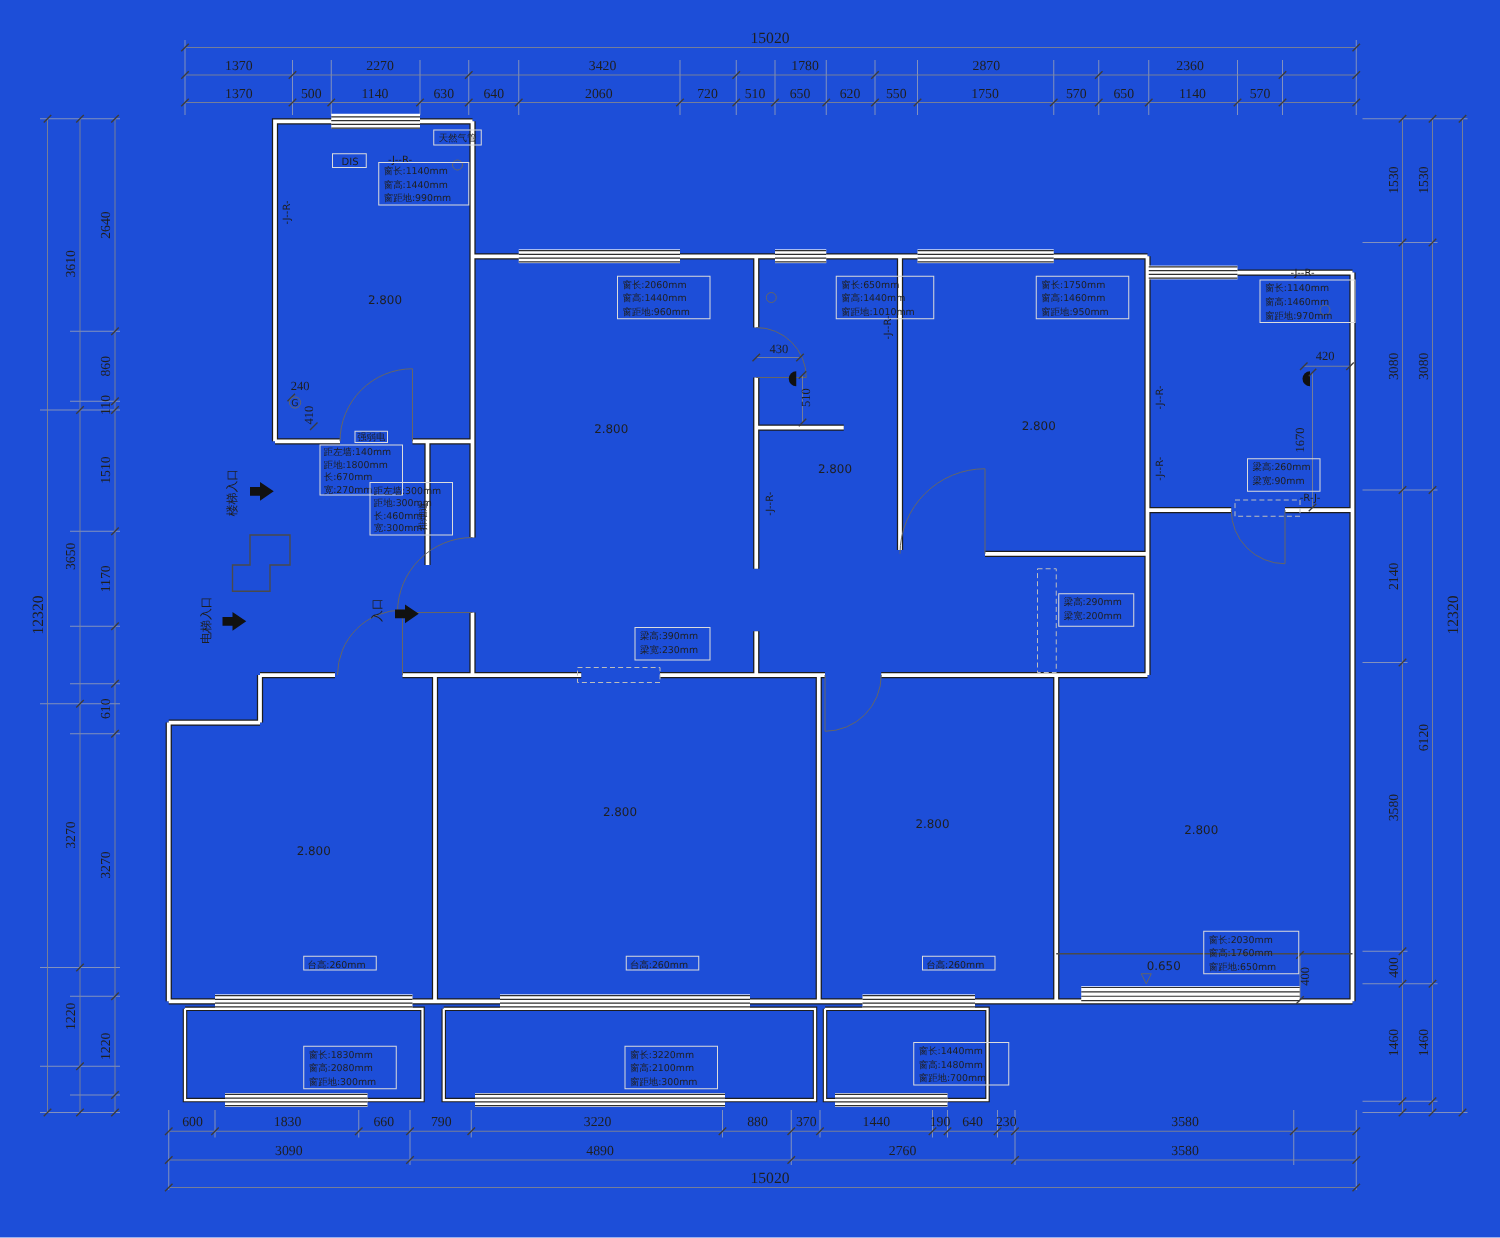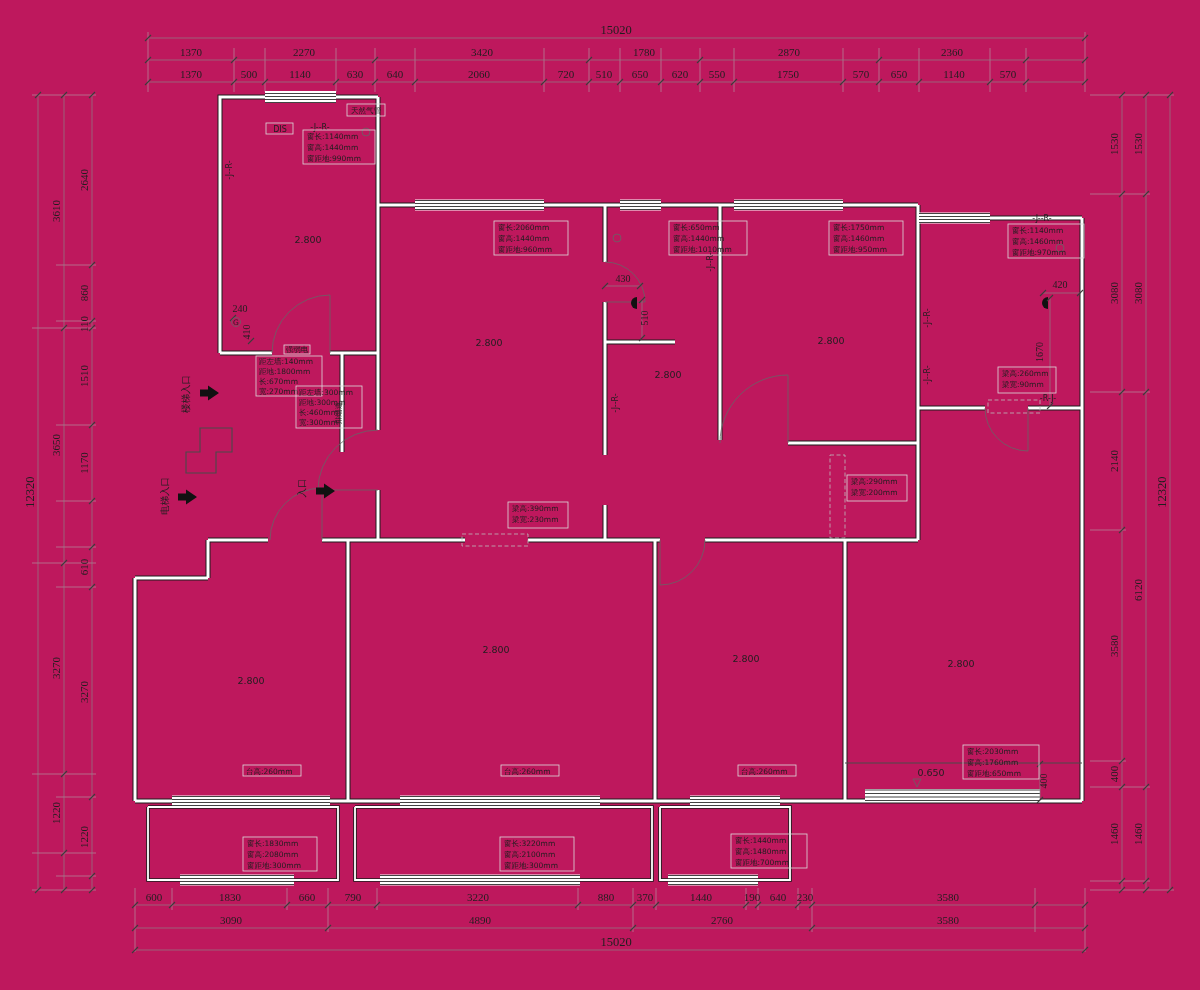--- a/index.html
+++ b/index.html
@@ -1,16 +1,16 @@
 <!DOCTYPE html>
 <html><head>
 <meta charset="utf-8">
 <style>
   html,body{margin:0;padding:0;background:#fff;}
-  .canvas{position:relative;width:1200px;height:990px;background:#be185d;overflow:hidden;}
+  .canvas{position:relative;width:1200px;height:990px;background:#1d4ed8;overflow:hidden;}
   svg{display:block;}
   
   .wA{stroke:#1d1d1d;stroke-width:5;fill:none;}
   .wB{stroke:#ffffff;stroke-width:3;fill:none;}
   .bA{stroke:#1d1d1d;stroke-width:3.6;fill:none;}
   .bB{stroke:#ffffff;stroke-width:1.8;fill:none;}
   .dim{stroke:#8a8a8a;stroke-width:.65;fill:none;}
   .ext{stroke:#b0b0b0;stroke-width:.55;fill:none;}
   .tick{stroke:#3c3c3c;stroke-width:1.1;fill:none;}
   .thin{stroke:#4a4a4a;stroke-width:1.1;fill:none;}

